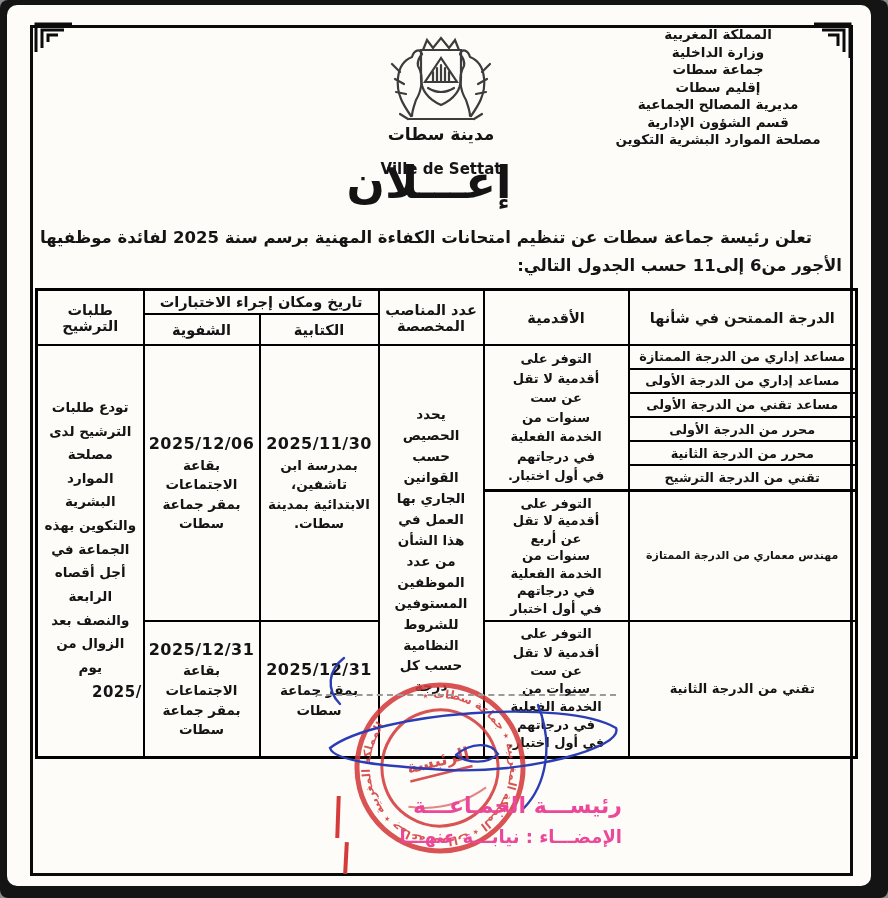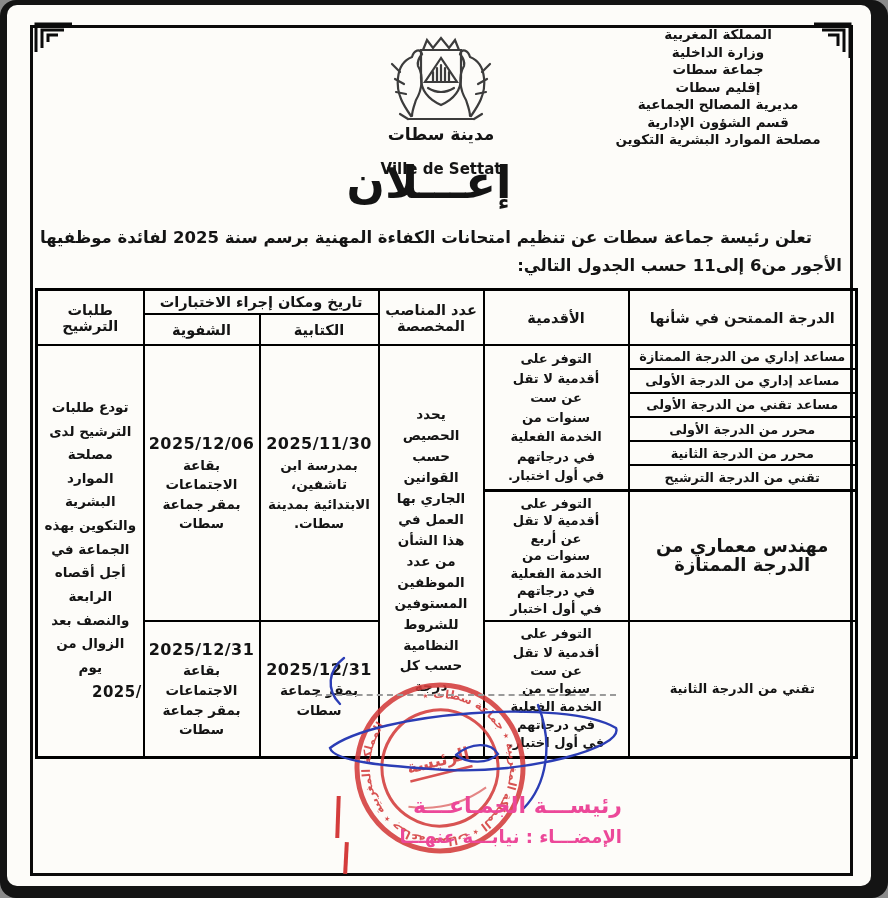--- a/index.html
+++ b/index.html
@@ -1,16 +1,16 @@
 <!DOCTYPE html>
 <html lang="ar"><head>
 <meta charset="utf-8">
 <style>
   html,body{margin:0;padding:0;background:#8a8a8a;}
-  .scan{position:relative;width:888px;height:898px;background:#141414;border-radius:16px;
+  .scan{position:relative;width:888px;height:898px;background:#141414;border-radius:8px;
         overflow:hidden;font-family:"DejaVu Sans",sans-serif;color:#141414;}
   .paper{position:absolute;left:7px;top:5px;right:17px;bottom:12px;background:#fdfcf9;
          border-radius:10px;z-index:0;}
   .frame{position:absolute;left:30px;top:25px;width:823px;height:851px;
          border:3.5px solid #0b0b0b;box-sizing:border-box;z-index:1;}
   .corner{position:absolute;z-index:2;}
 
   .ministry{position:absolute;top:26px;right:40px;width:260px;text-align:center;direction:rtl;
             font-weight:bold;font-size:13.5px;line-height:17.5px;z-index:2;}
   .logo{position:absolute;top:32px;left:362px;width:158px;text-align:center;z-index:2;}
@@ -163,21 +163,21 @@
             <td class="deg">محرر من الدرجة الأولى</td>
           </tr>
       <tr>
             <td class="deg">محرر من الدرجة الثانية</td>
           </tr>
       <tr>
             <td class="deg">تقني من الدرجة الترشيح</td>
           </tr>
 
       <tr class="thick r7">
-        <td class="deg" style="height:auto;font-size:18px;">مهندس معماري من الدرجة الممتازة</td>
+        <td class="deg" style="height:auto;font-size:11px;">مهندس معماري من الدرجة الممتازة</td>
         <td class="sen" style="line-height:1.35;">التوفر على أقدمية لا تقل عن أربع سنوات من الخدمة الفعلية في درجاتهم في أول اختبار</td>
       </tr>
       <tr class="r8">
         <td class="deg" style="height:auto;font-size:13px;">تقني من الدرجة الثانية</td>
         <td class="sen" style="line-height:1.4;">التوفر على أقدمية لا تقل عن ست سنوات من الخدمة الفعلية في درجاتهم في أول اختبار.</td>
         <td class="exam">
           <div class="date">2025/12/31</div>
           <div>بمقر جماعة سطات</div>
         </td>
         <td class="exam">

